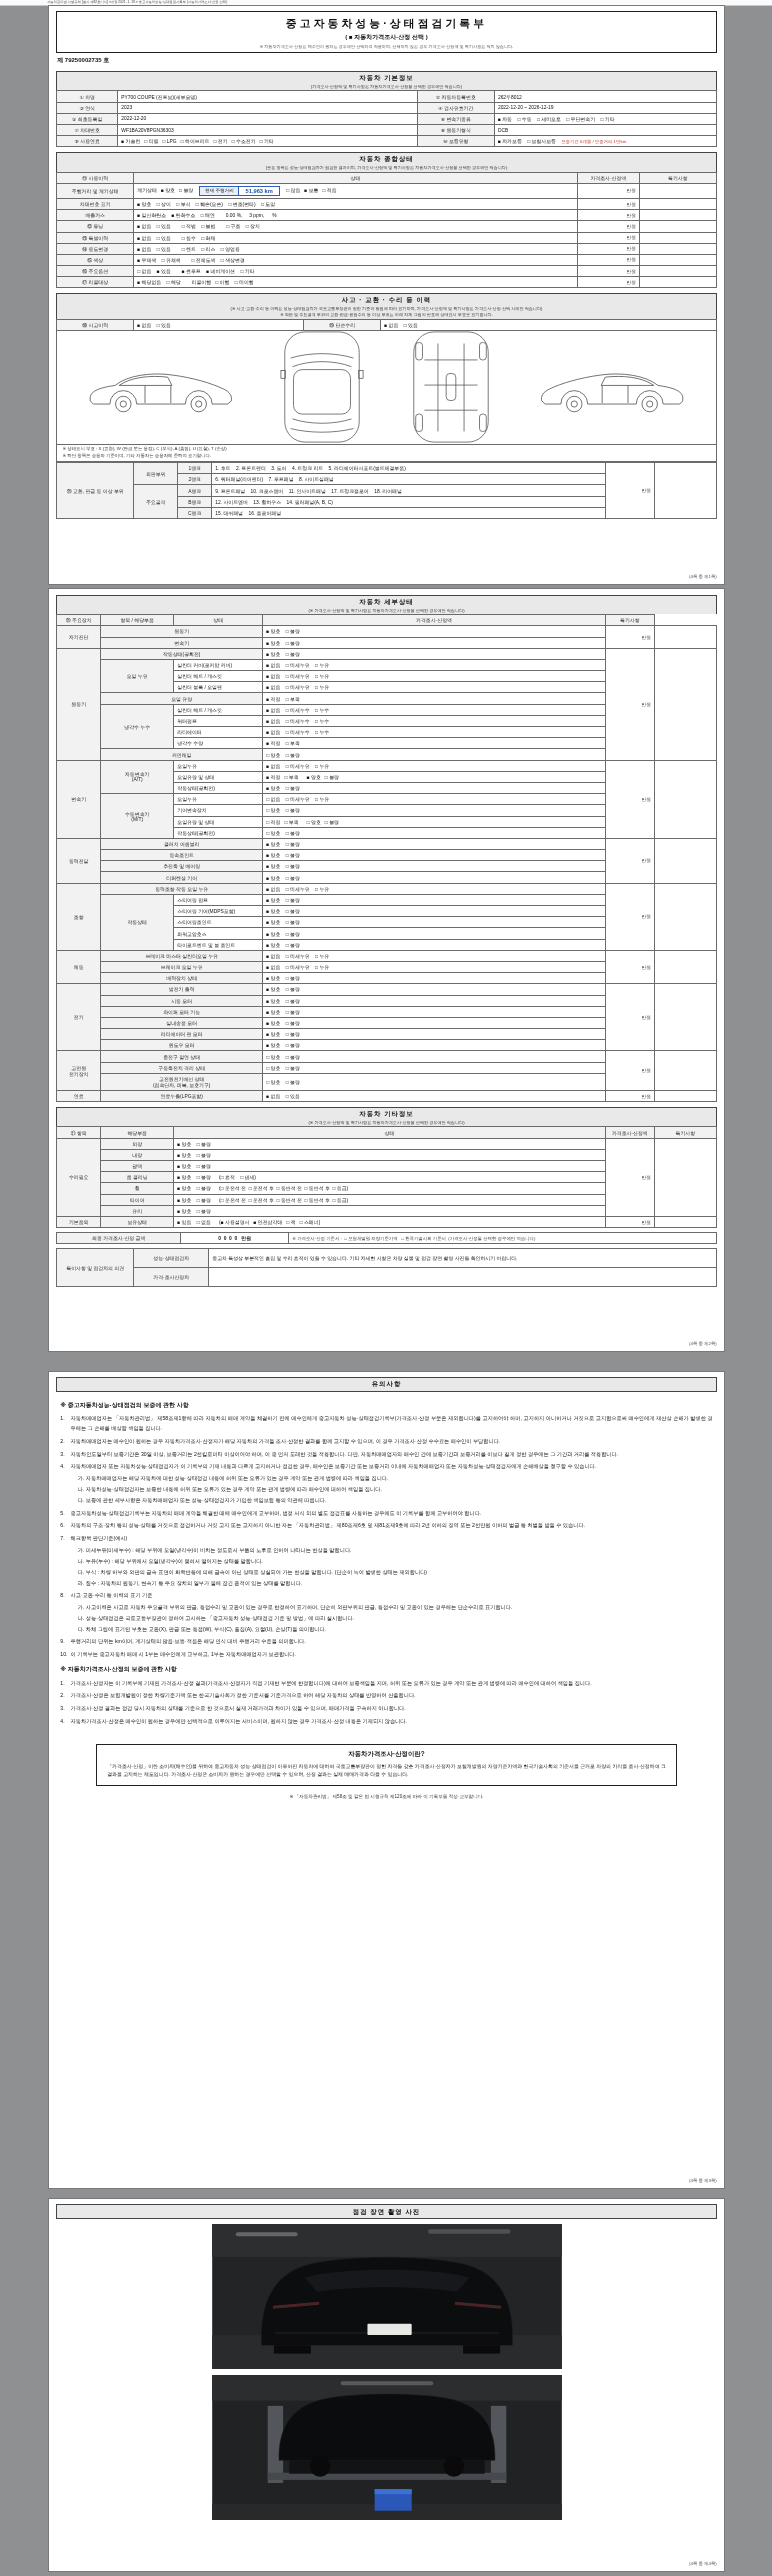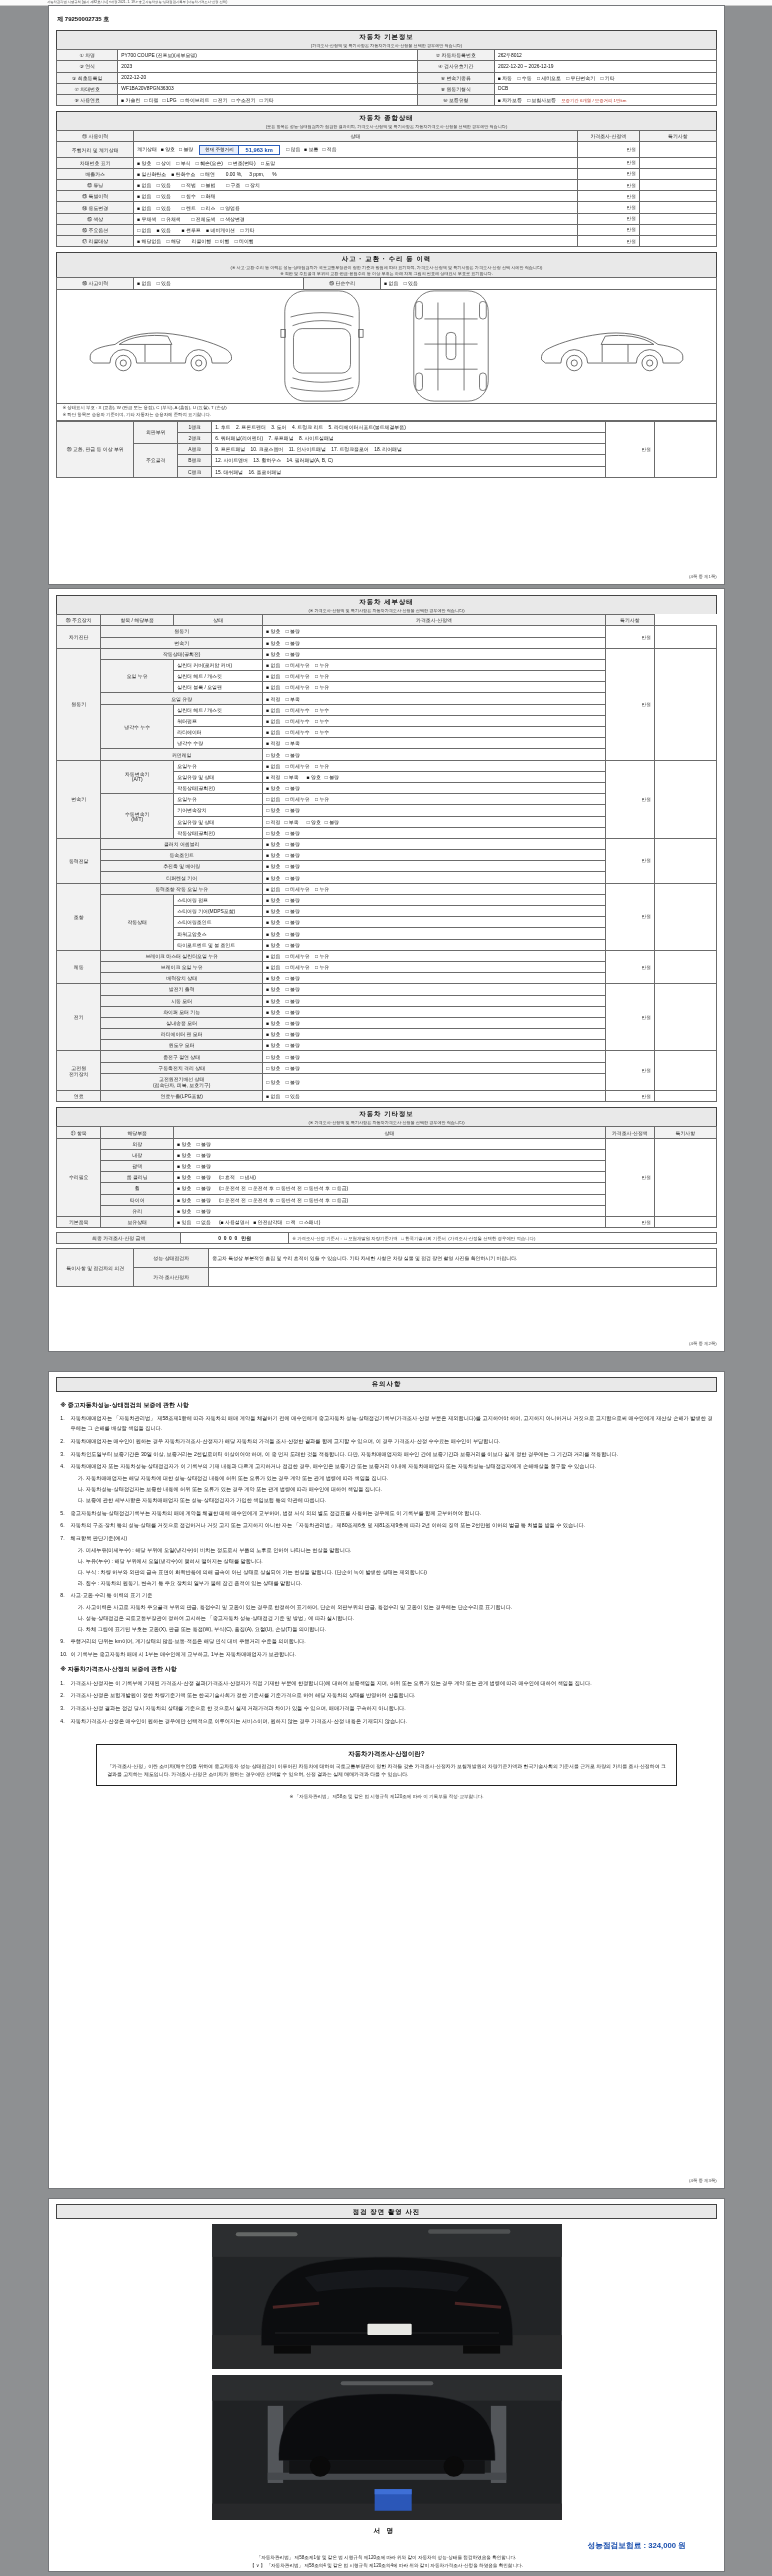--- a/index.html
+++ b/index.html
@@ -79,20 +79,25 @@
 </style>
 </head>
 <body>
 
 <div class="topbar">
   <span>자동차관리법 시행규칙 [별지 제82호서식] &lt;개정 2021. 1. 19.&gt;  중고자동차성능·상태점검기록부 (자동차가격조사·산정 선택)</span>
 </div>
 
 <div class="page p1">
 
+  <div class="hdrbox">
+    <div class="hdr-title">중고자동차성능·상태점검기록부</div>
+    <div class="hdr-sub">( ■ 자동차가격조사·산정 선택 )</div>
+    <div class="hdr-note">※ 자동차가격조사·산정은 매수인이 원하는 경우에만 선택하여 적용하며, 선택하지 않은 경우 가격조사·산정액 및 특기사항은 적지 않습니다.</div>
+  </div>
   <div class="docno">제 79250002735 호</div>
 
   <div class="band">
     <div class="band-t">자동차 기본정보</div>
     <div class="band-n">(가격조사·산정액 및 특기사항은 자동차가격조사·산정을 선택한 경우에만 적습니다)</div>
   </div>
   <table class="t-basic">
     <colgroup>
         <col style="width:61px">
         <col>
@@ -415,25 +420,16 @@
       <rect x="108" y="190" width="464" height="14" fill="#46494d"></rect>
       <path d="M130 166 C128 96 160 58 220 46 C280 34 400 34 460 46 C520 58 552 96 550 166 Z" fill="#0b0c0e" stroke="#1c1e21"></path>
       <rect x="150" y="166" width="380" height="26" fill="#121315"></rect>
       <circle cx="210" cy="178" r="20" fill="#0a0a0a"></circle>
       <circle cx="470" cy="178" r="20" fill="#0a0a0a"></circle>
       <rect x="316" y="222" width="72" height="42" fill="#2b57b8"></rect>
       <rect x="316" y="222" width="72" height="10" fill="#3e6fd6"></rect>
     </svg>
   </div>
 
-  <div class="signblock">
-    <div class="sign-title">서명</div>
-    <div class="insurance">
-      <span>성능점검보험료 :</span>
-      <span>324,000 원</span>
-    </div>
-    <div class="sign-line">「자동차관리법」 제58조제1항 및 같은 법 시행규칙 제120조에 따라 위와 같이 자동차의 성능·상태를 점검하였음을 확인합니다.</div>
-    <div class="sign-line">【 ∨ 】 「자동차관리법」 제58조의4 및 같은 법 시행규칙 제120조의4에 따라 위와 같이 자동차가격조사·산정을 하였음을 확인합니다.</div>
-  </div>
 
   <div class="pagemark">(4쪽 중 제4쪽)</div>
 </div>
 
 
 </body></html>

